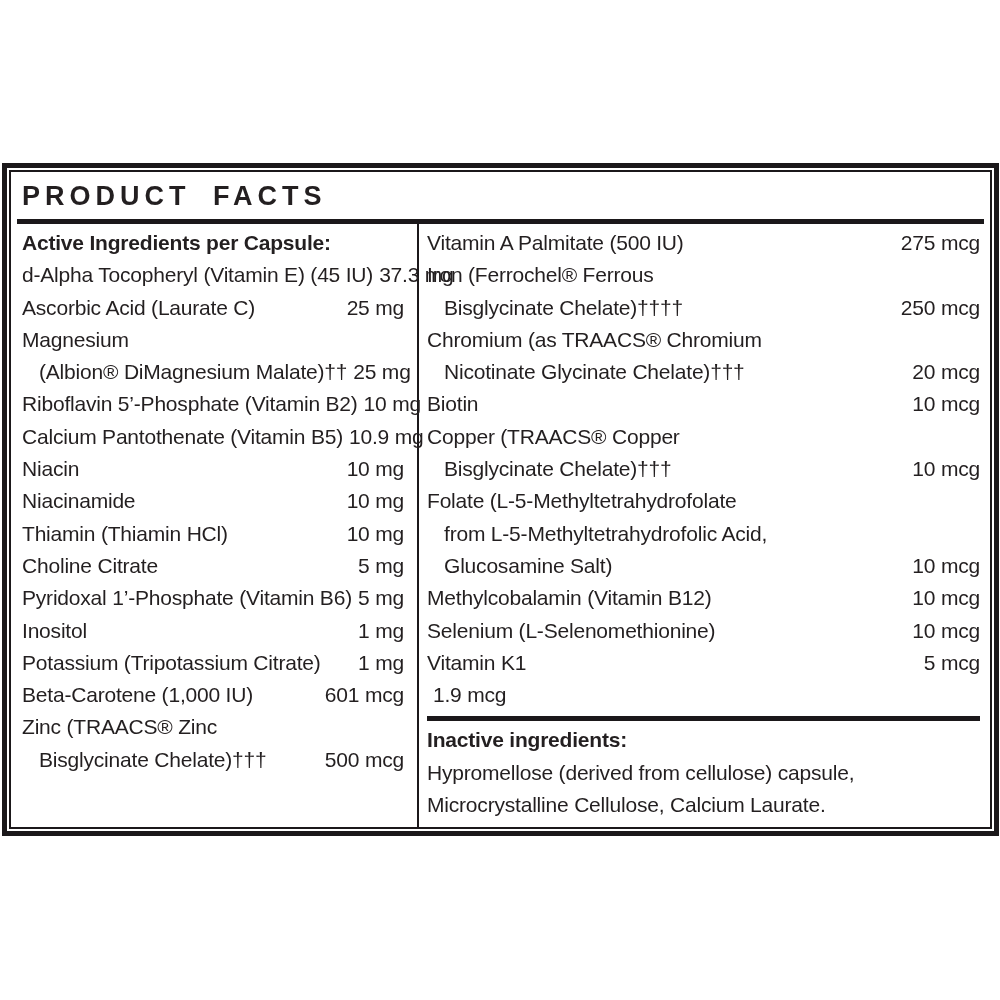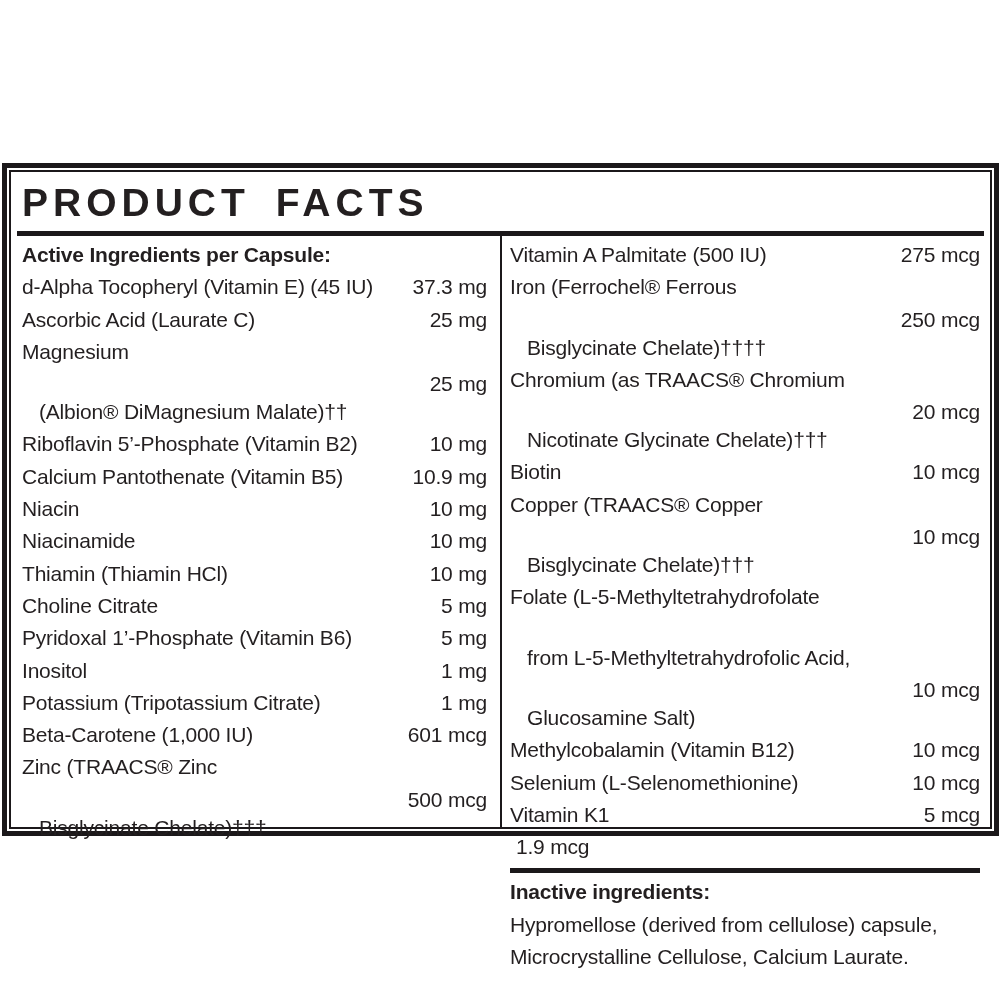--- a/index.html
+++ b/index.html
@@ -24,21 +24,21 @@
   }
   .label-inner {
     position: absolute;
     inset: 2px;
     border: 2px solid #1b181a;
     box-sizing: border-box;
     display: flex;
     flex-direction: column;
   }
   .title {
-    font-size: 39px;
+    font-size: 27px;
     font-weight: 700;
     letter-spacing: 5px;
     word-spacing: 10px;
     line-height: 1;
     padding: 11px 0 0 11px;
     white-space: nowrap;
   }
   .title-rule {
     height: 5px;
     background: #1b181a;
@@ -49,21 +49,21 @@
     display: flex;
     min-height: 0;
   }
   .col {
     box-sizing: border-box;
     padding-top: 3px;
     font-size: 21px;
     letter-spacing: -0.2px;
   }
   .col.left {
-    width: 491px;
+    width: 408px;
     border-right: 2px solid #1b181a;
     padding-left: 11px;
     padding-right: 13px;
   }
   .col.right {
     flex: 1;
     padding-left: 8px;
     padding-right: 10px;
   }
   .col-heading {
@@ -72,21 +72,21 @@
     white-space: nowrap;
   }
   .row {
     display: flex;
     justify-content: space-between;
     align-items: flex-start;
     line-height: 32.3px;
     white-space: nowrap;
   }
   .row .name { flex: 0 1 auto; }
-  .row .name.indent { padding-left: 17px; margin-top: 28px; }
+  .row .name.indent { padding-left: 17px; }
   .row .amount { flex: 0 0 auto; padding-left: 6px; }
   .inactive-rule {
     height: 5px;
     background: #1b181a;
     margin: 5px 0 3px 0;
   }
   .inactive-line {
     line-height: 32.5px;
     white-space: nowrap;
   }

